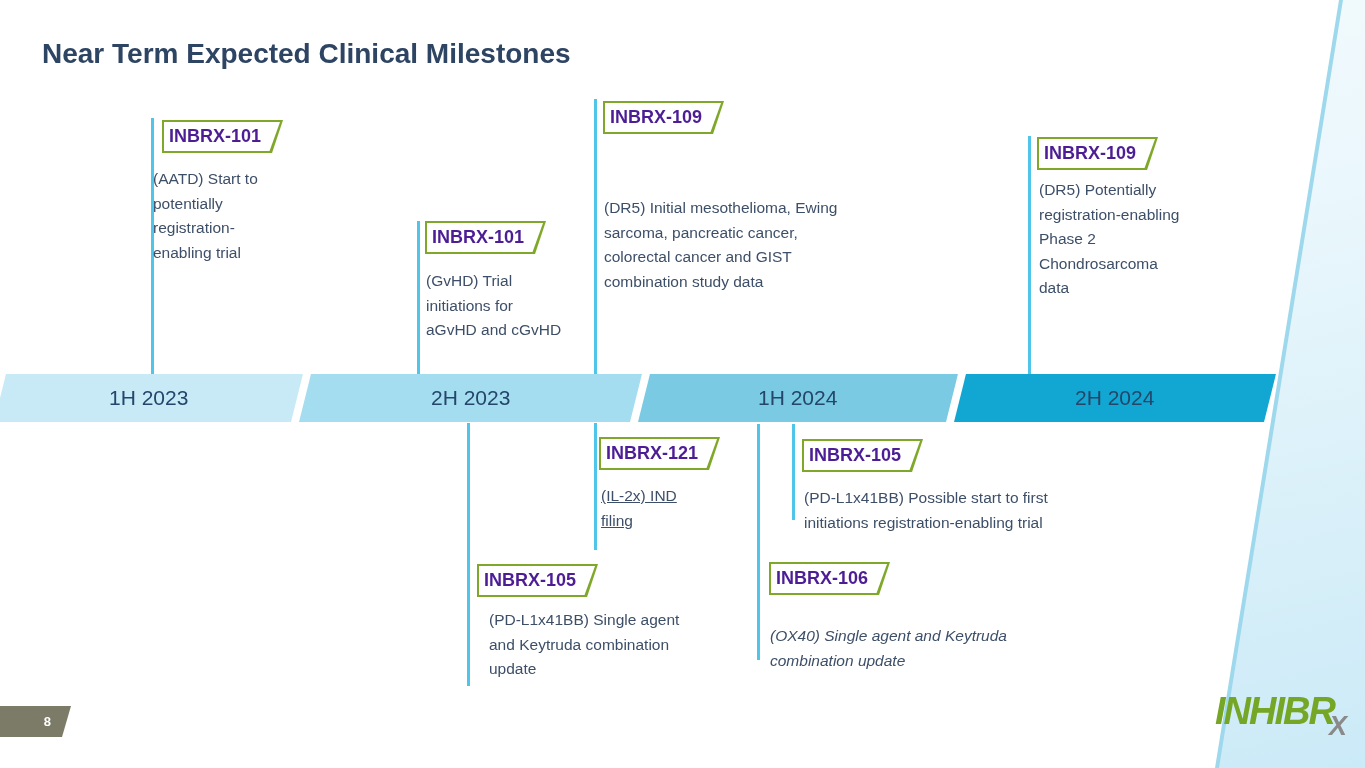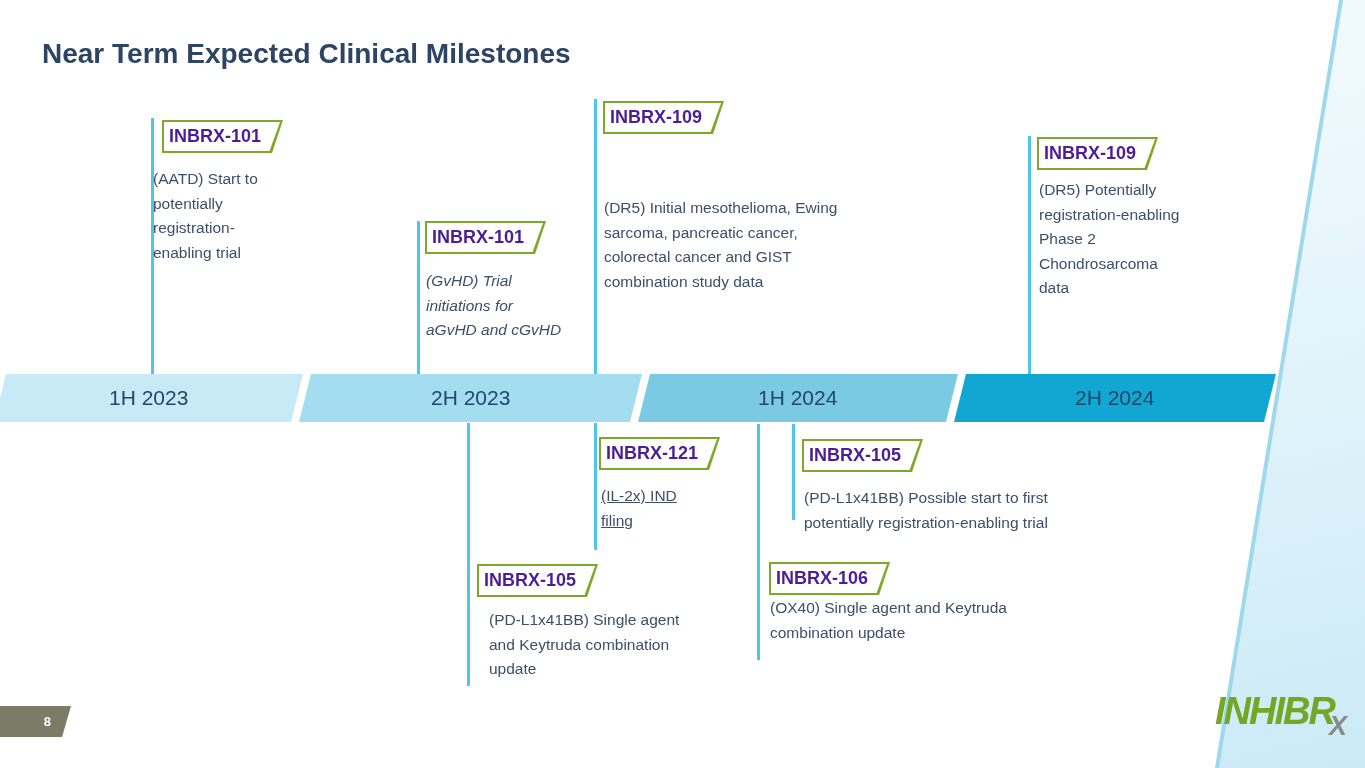--- a/index.html
+++ b/index.html
@@ -55,27 +55,27 @@
   .tC{left:603px;top:101px;}
   .tD{left:1037px;top:137px;}
   .tE{left:599px;top:437px;text-align:right;}
   .tF{left:477px;top:564px;}
   .tG{left:802px;top:439px;}
   .tH{left:769px;top:562px;}
 
   
   .desc{position:absolute;font-size:15.5px;line-height:24.5px;color:#3D4F68;}
   .dA{left:153px;top:167px;width:140px;}
-  .dB{left:426px;top:269px;width:140px;font-style:italic;}
+  .dB{left:426px;top:269px;width:140px;}
   .dC{left:604px;top:149px;width:252px;margin-top:47px;}
   .dD{left:1039px;top:178px;width:145px;}
   .dE{left:601px;top:484px;width:100px;text-decoration:underline;}
   .dF{left:489px;top:608px;width:205px;}
   .dG{left:804px;top:486px;width:245px;}
-  .dH{left:770px;top:596px;width:290px;}
+  .dH{left:770px;top:624px;width:290px;font-style:italic;}
 
   
   .badge{left:0;top:706px;width:72px;height:31px;background:#7B7B68;
     clip-path:polygon(0 0,71px 0,62px 100%,0 100%);
     display:flex;align-items:center;justify-content:flex-end;
     padding-right:21px;box-sizing:border-box;
     color:#ffffff;font-size:13px;font-weight:700;}
 
   
   .logo{left:1215px;top:690px;white-space:nowrap;}
@@ -143,21 +143,21 @@
 <div class="desc dE">(IL-2x) IND filing</div>
 
 <div class="tag tF">
   <span>INBRX-105</span>
 </div>
 <div class="desc dF">(PD-L1x41BB) Single agent and Keytruda combination update</div>
 
 <div class="tag tG">
   <span>INBRX-105</span>
 </div>
-<div class="desc dG">(PD-L1x41BB) Possible start to first potentially registration-enabling trial</div>
+<div class="desc dG">(PD-L1x41BB) Possible start to first initiations registration-enabling trial</div>
 
 <div class="tag tH">
   <span>INBRX-106</span>
 </div>
 <div class="desc dH">(OX40) Single agent and Keytruda combination update</div>
 
 <div class="abs badge">
   <span>8</span>
 </div>
 

